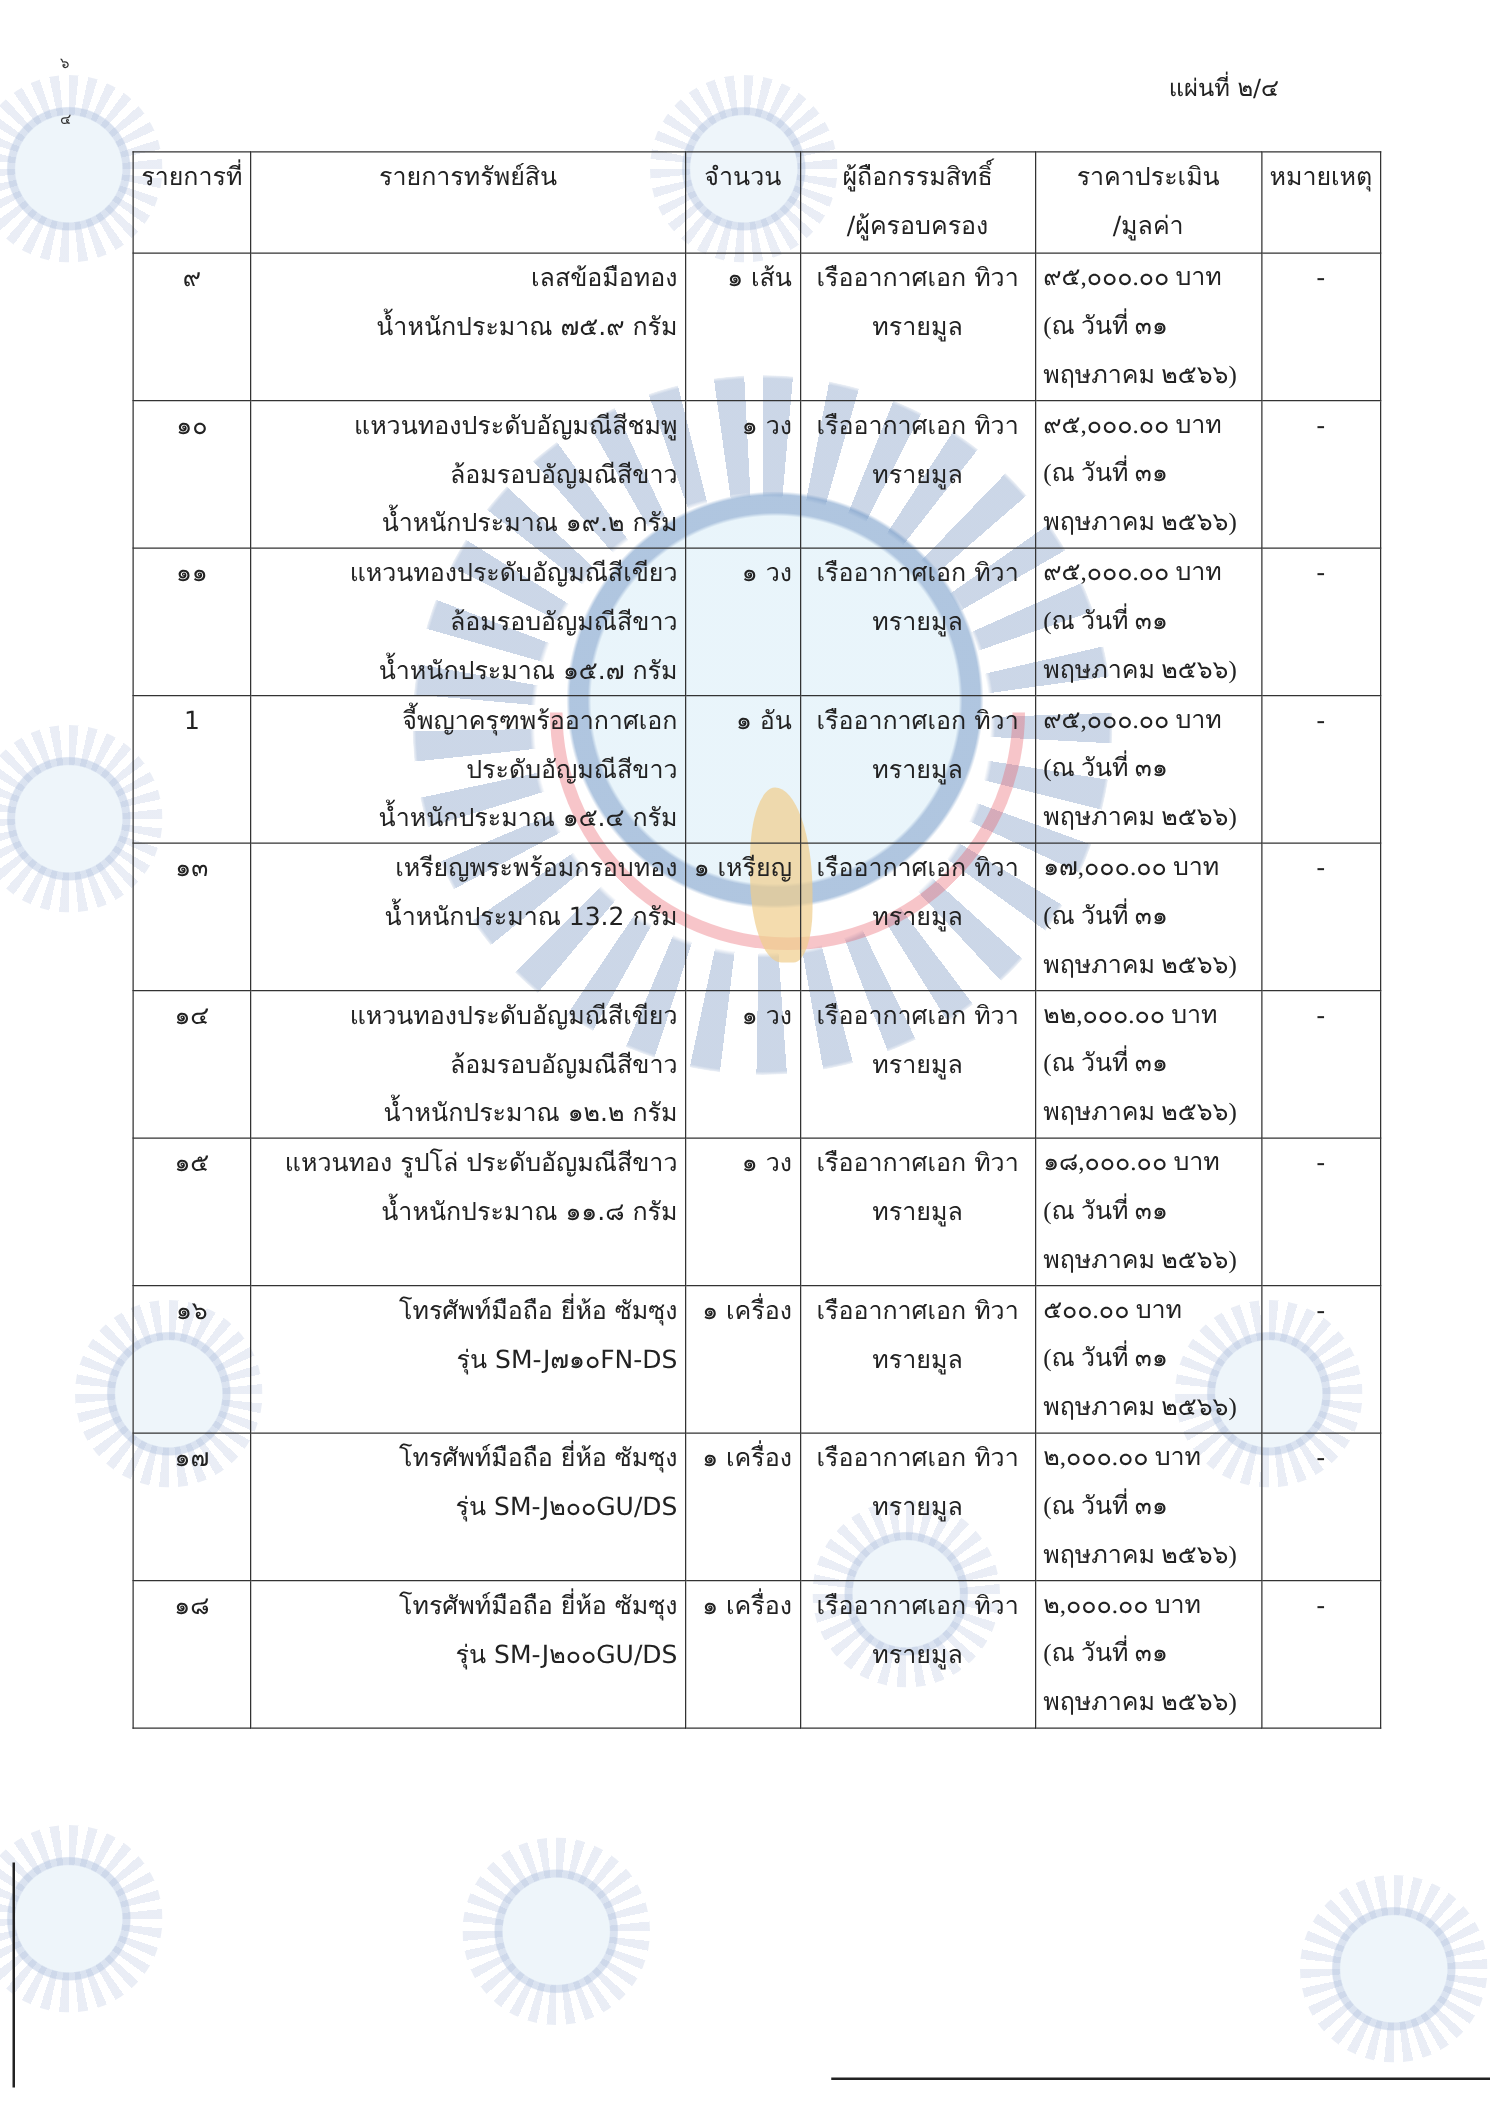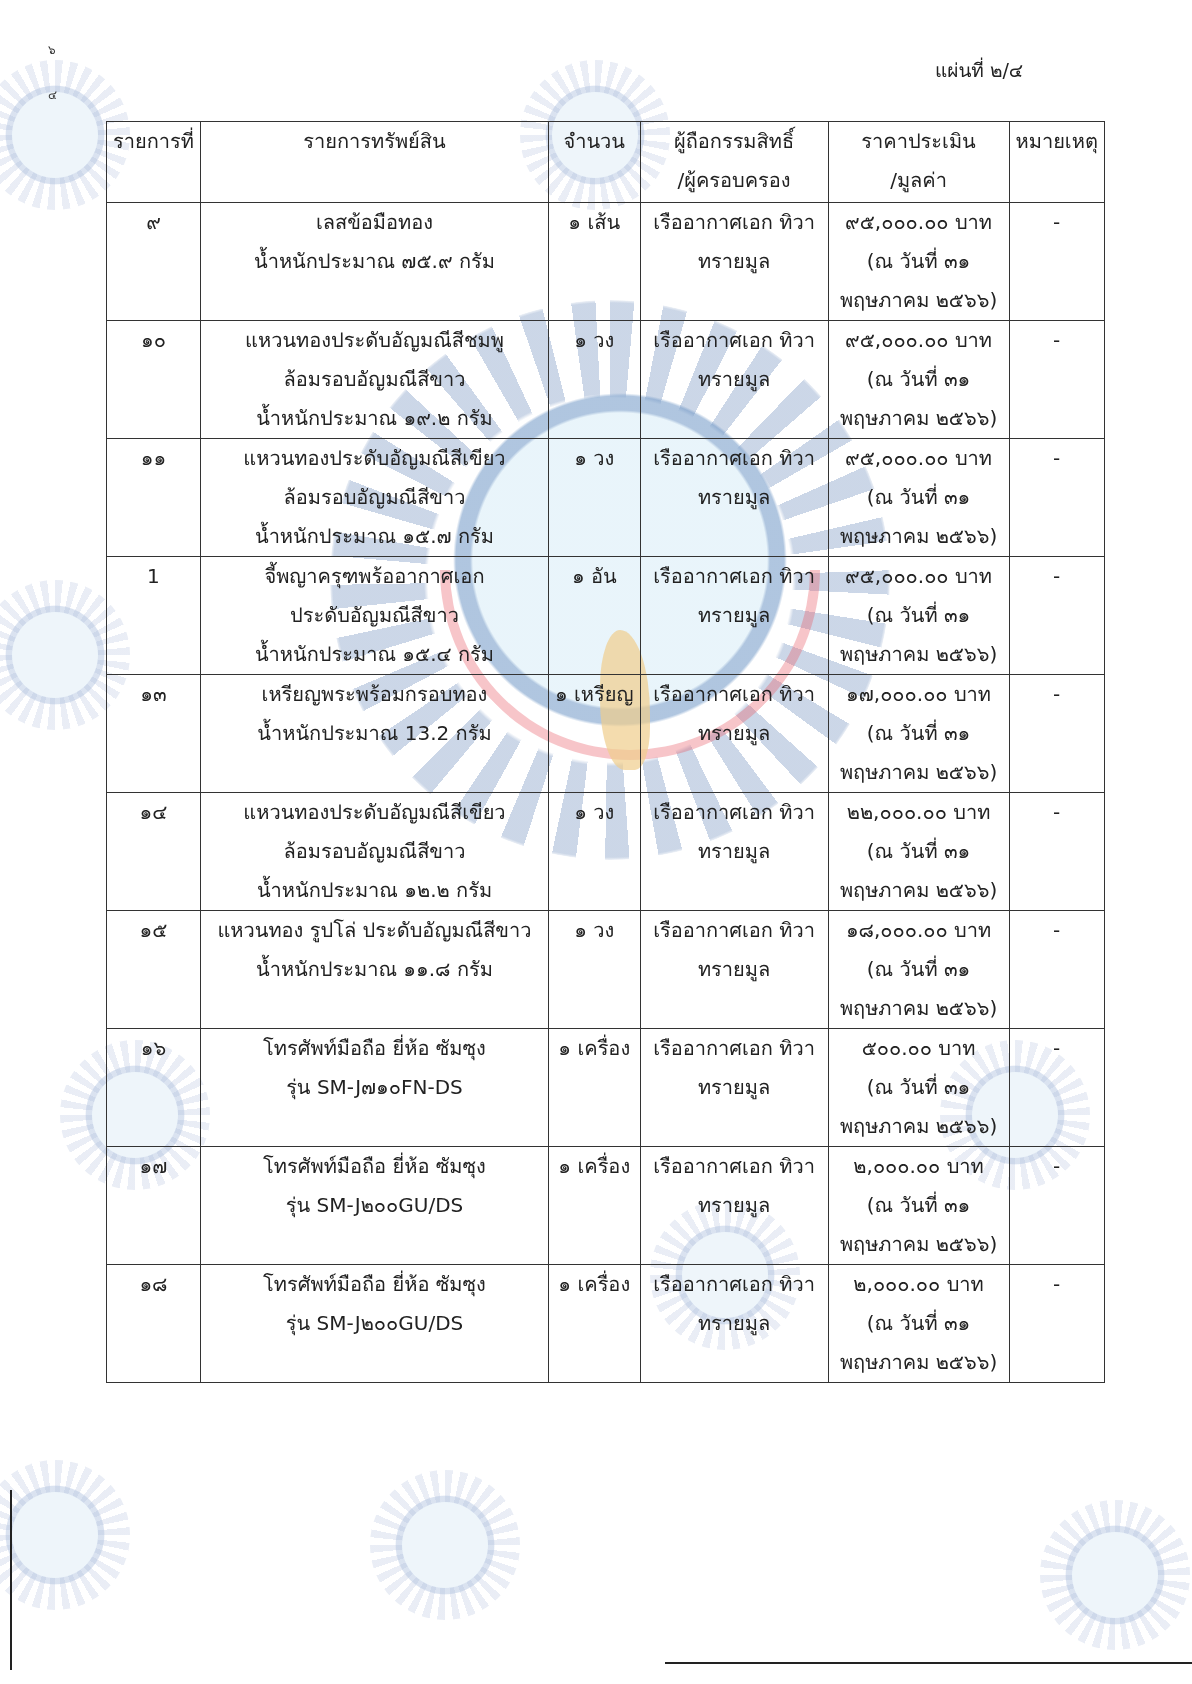--- a/index.html
+++ b/index.html
@@ -40,24 +40,24 @@
   }
   table.assets {
     position: absolute; left: 106px; top: 121px; border-collapse: collapse;
     font-size: 20px; line-height: 39px; z-index: 2;
   }
   table.assets th, table.assets td {
     border: 1.4px solid #333; vertical-align: top; padding: 0 6px; background: transparent;
   }
   table.assets th { font-weight: normal; text-align: center; height: 80px; }
   td.c-no { text-align: center; width: 72px; }
-  td.c-desc { text-align: center; width: 335px; padding-left: 8px; }
-  td.c-qty { text-align: center; width: 76px; white-space: nowrap; }
+  td.c-desc { text-align: right; width: 335px; padding-left: 8px; }
+  td.c-qty { text-align: right; width: 76px; white-space: nowrap; }
   td.c-owner { text-align: center; width: 175px; margin-top: 28px; }
-  td.c-price { text-align: center; width: 168px; }
+  td.c-price { text-align: left; width: 168px; font-family: Liberation Serif, serif; }
   td.c-note { text-align: center; width: 82px; }
   tr.data-row td { height: 117px; }
   .line { display: block; white-space: nowrap; }
   .left-border { position: absolute; left: 10px; top: 1490px; width: 2px; height: 180px; background: #222; }
   .bottom-line { position: absolute; left: 665px; top: 1662px; width: 527px; height: 2px; background: #222; }
 </style>
 </head>
 <body>
 
 <div class="wm wm-small" style="left:-20px;top:60px;"></div>

